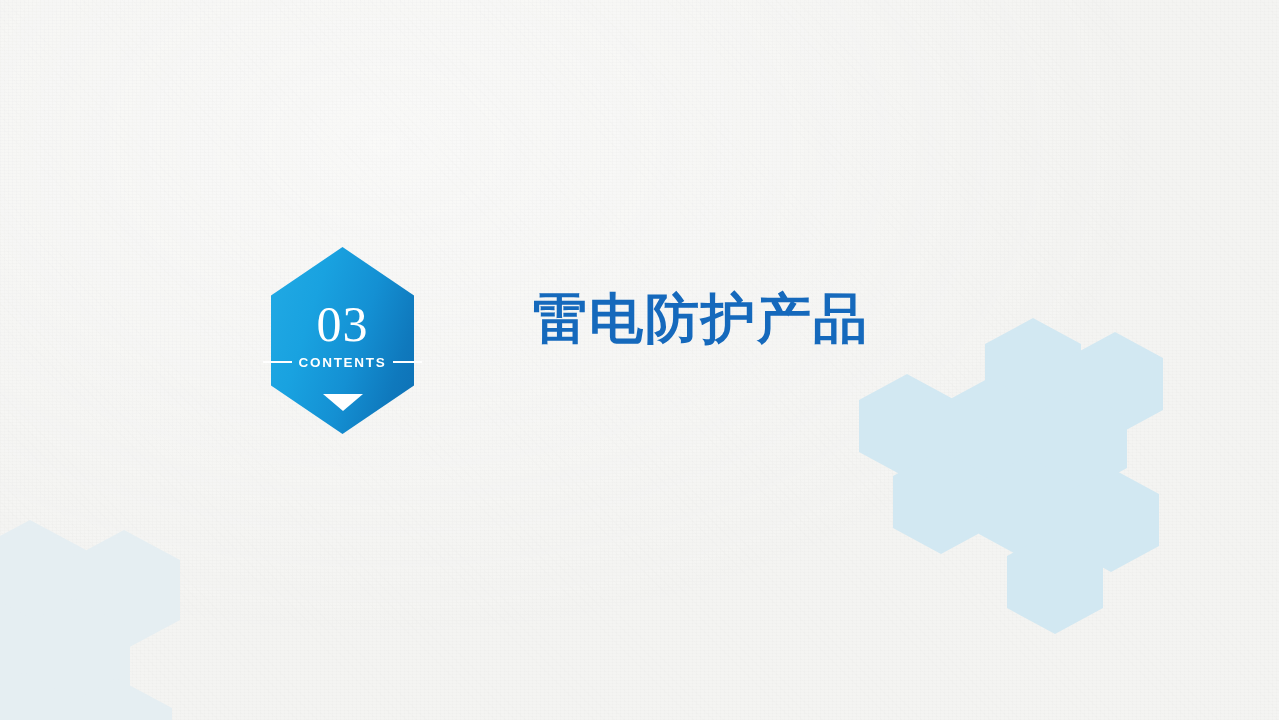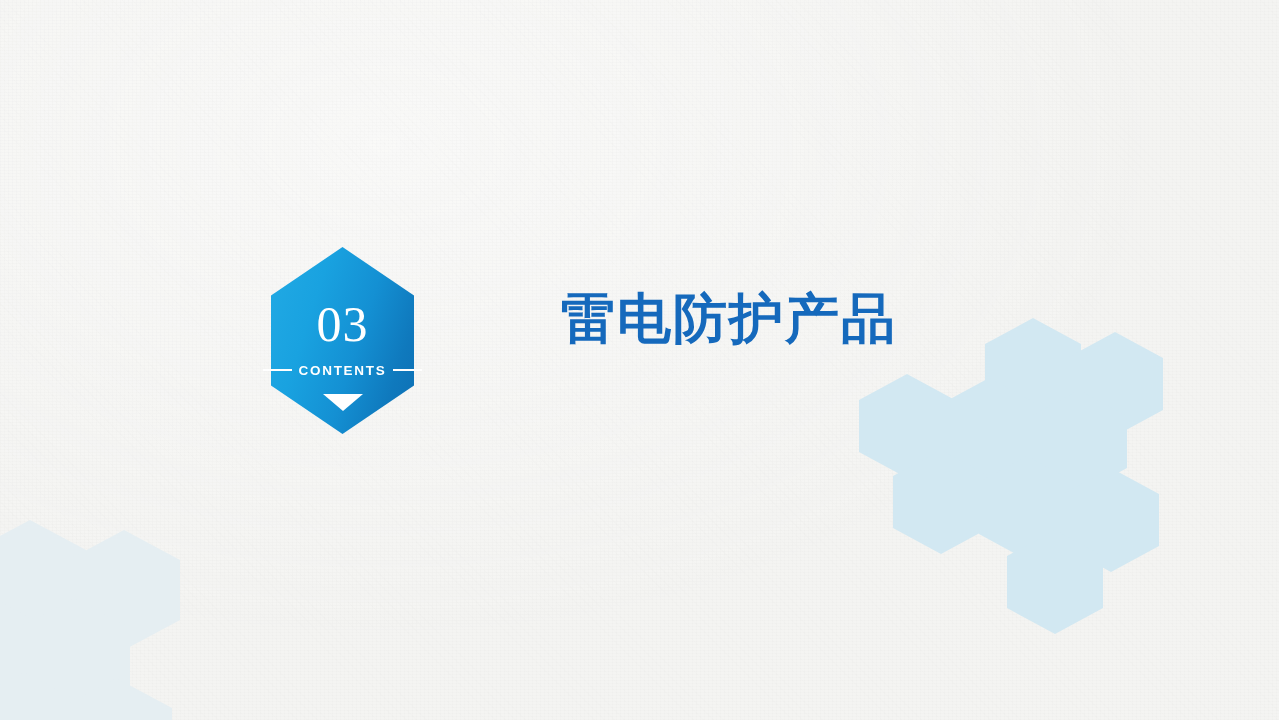--- a/index.html
+++ b/index.html
@@ -68,21 +68,21 @@
     font-family: "Liberation Serif", serif;
     font-size: 50px;
     line-height: 1;
     color: #ffffff;
     letter-spacing: 1px;
   }
   .badge-contents-row {
     position: absolute;
     left: -8px;
     right: -8px;
-    top: 114px;
+    top: 106px;
     height: 18px;
     display: flex;
     align-items: center;
     justify-content: center;
     text-align: right;
   }
   .badge-rule {
     flex: 1 1 auto;
     height: 2px;
     background: #ffffff;
@@ -114,21 +114,20 @@
     left: 533px;
     top: 291px;
     z-index: 4;
     font-family: "DejaVu Sans", "Liberation Sans", sans-serif;
     font-size: 54px;
     font-weight: bold;
     letter-spacing: 2px;
     line-height: 1.05;
     color: #1569bc;
     white-space: nowrap;
-    margin-left: 28px;
   }
 </style>
 </head>
 <body>
 
 <div class="slide">
 
   <div class="slide-texture"></div>
 
   <div class="honeycomb" id="honeycomb-left">

